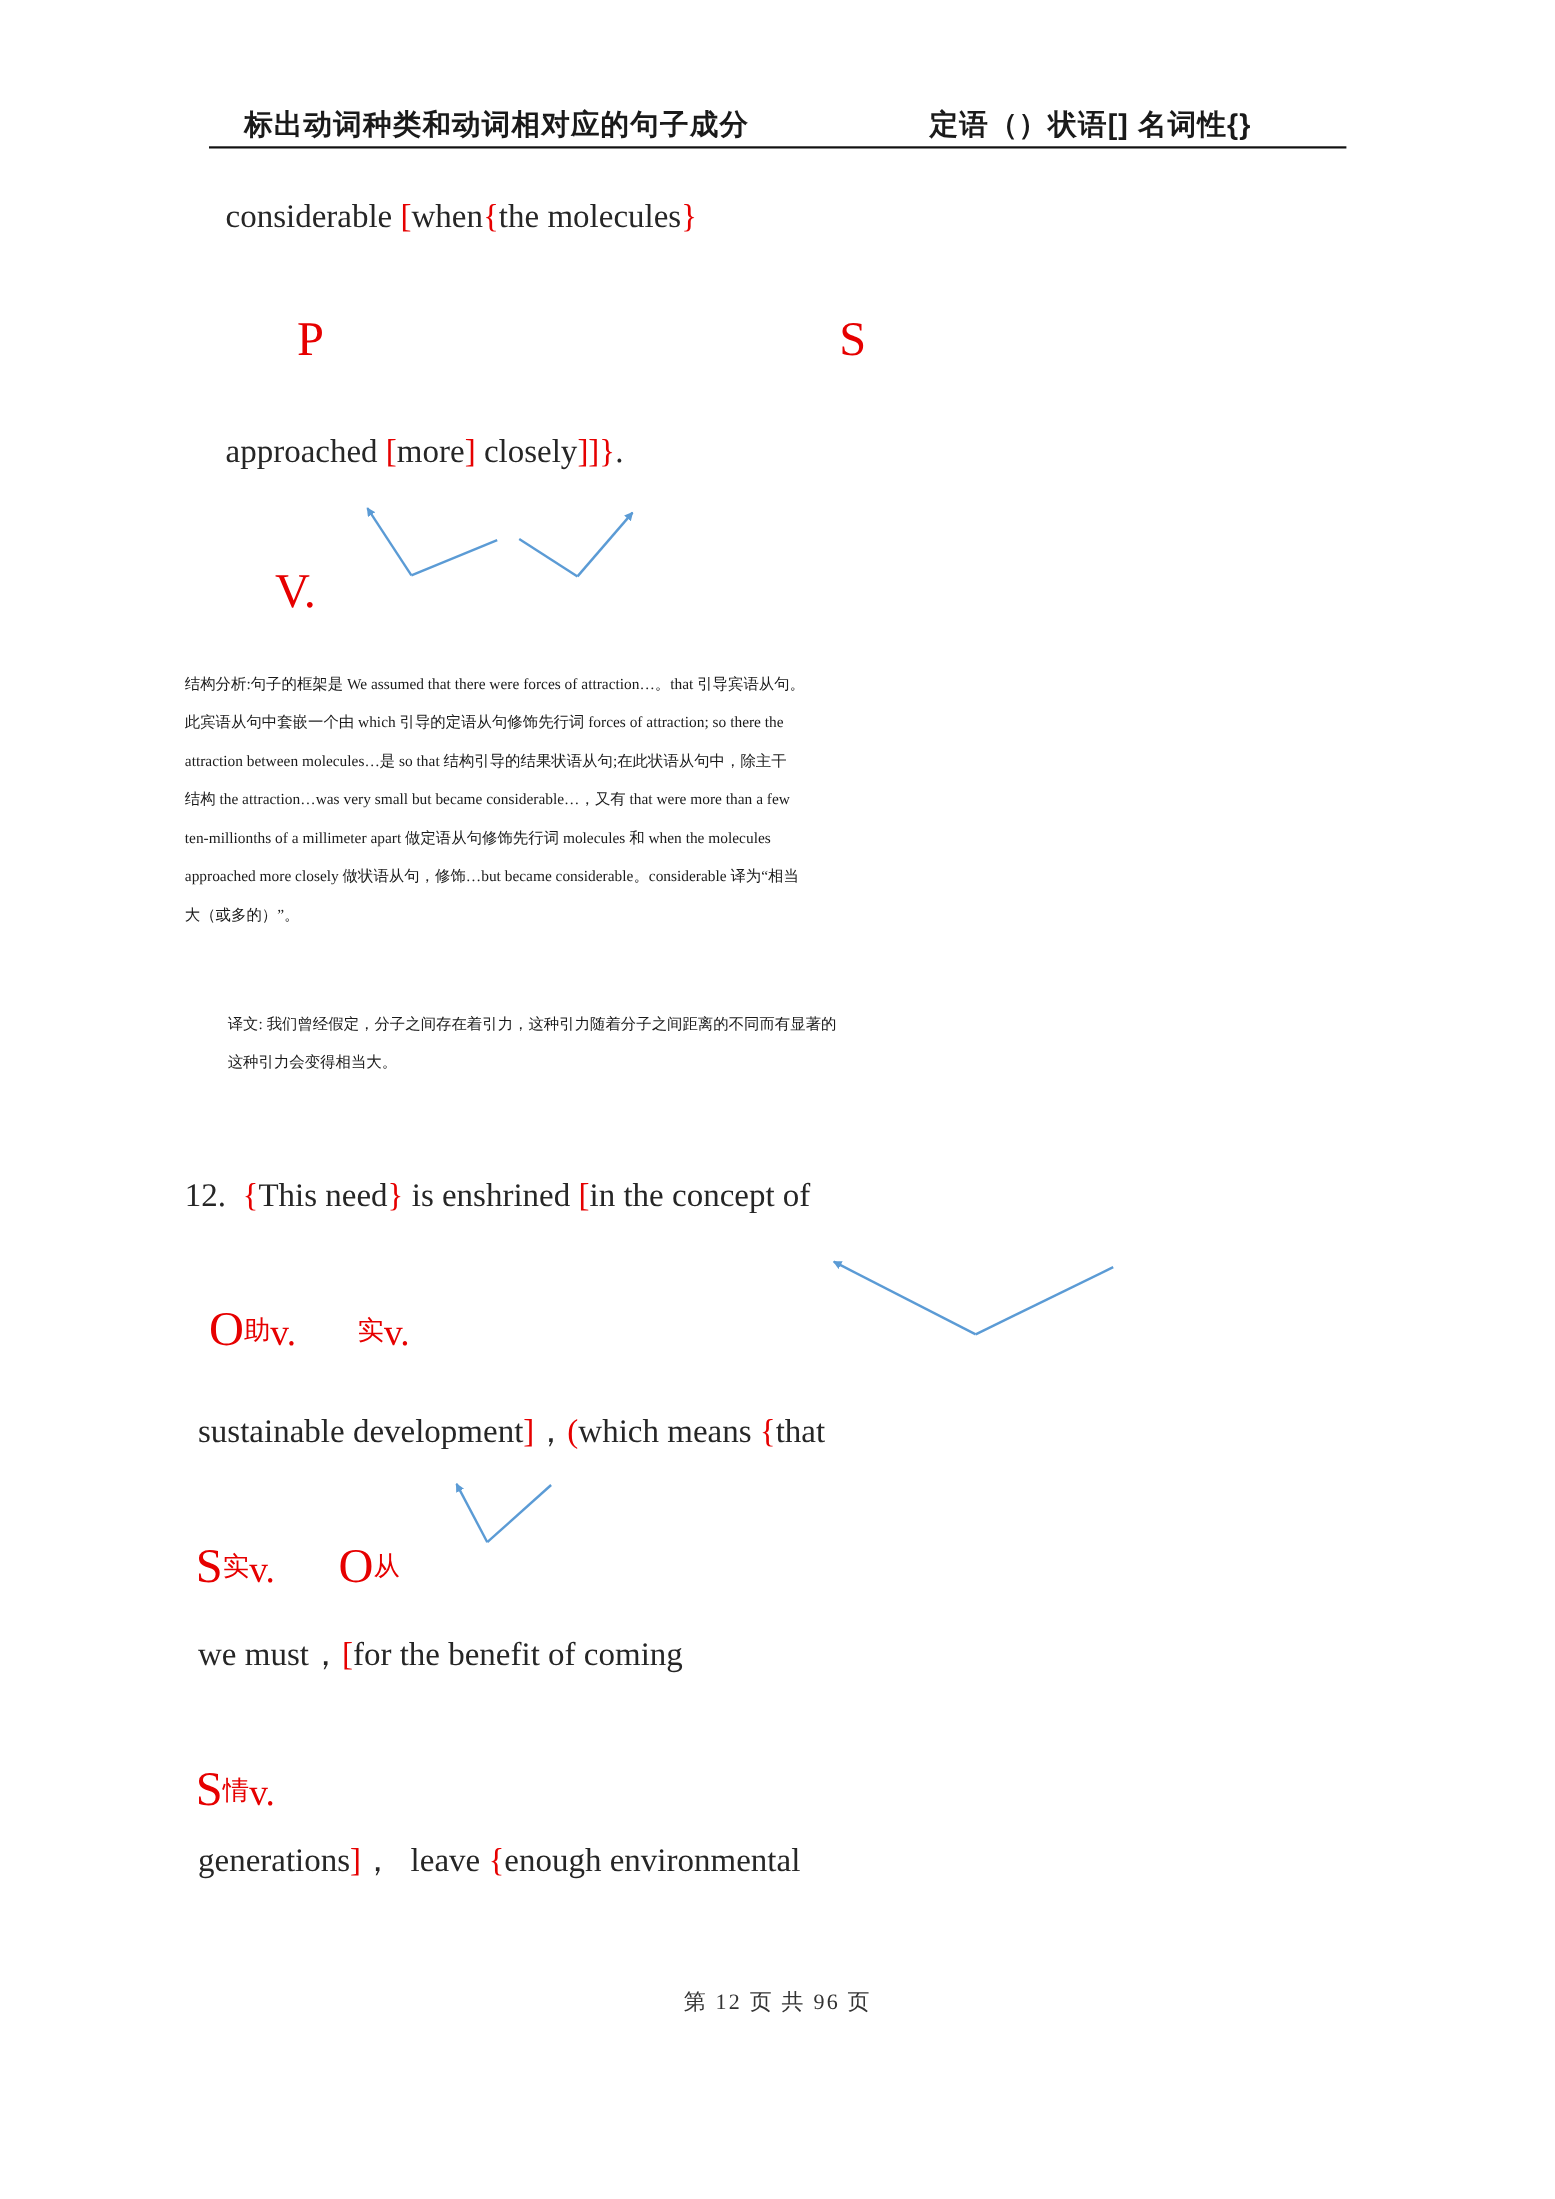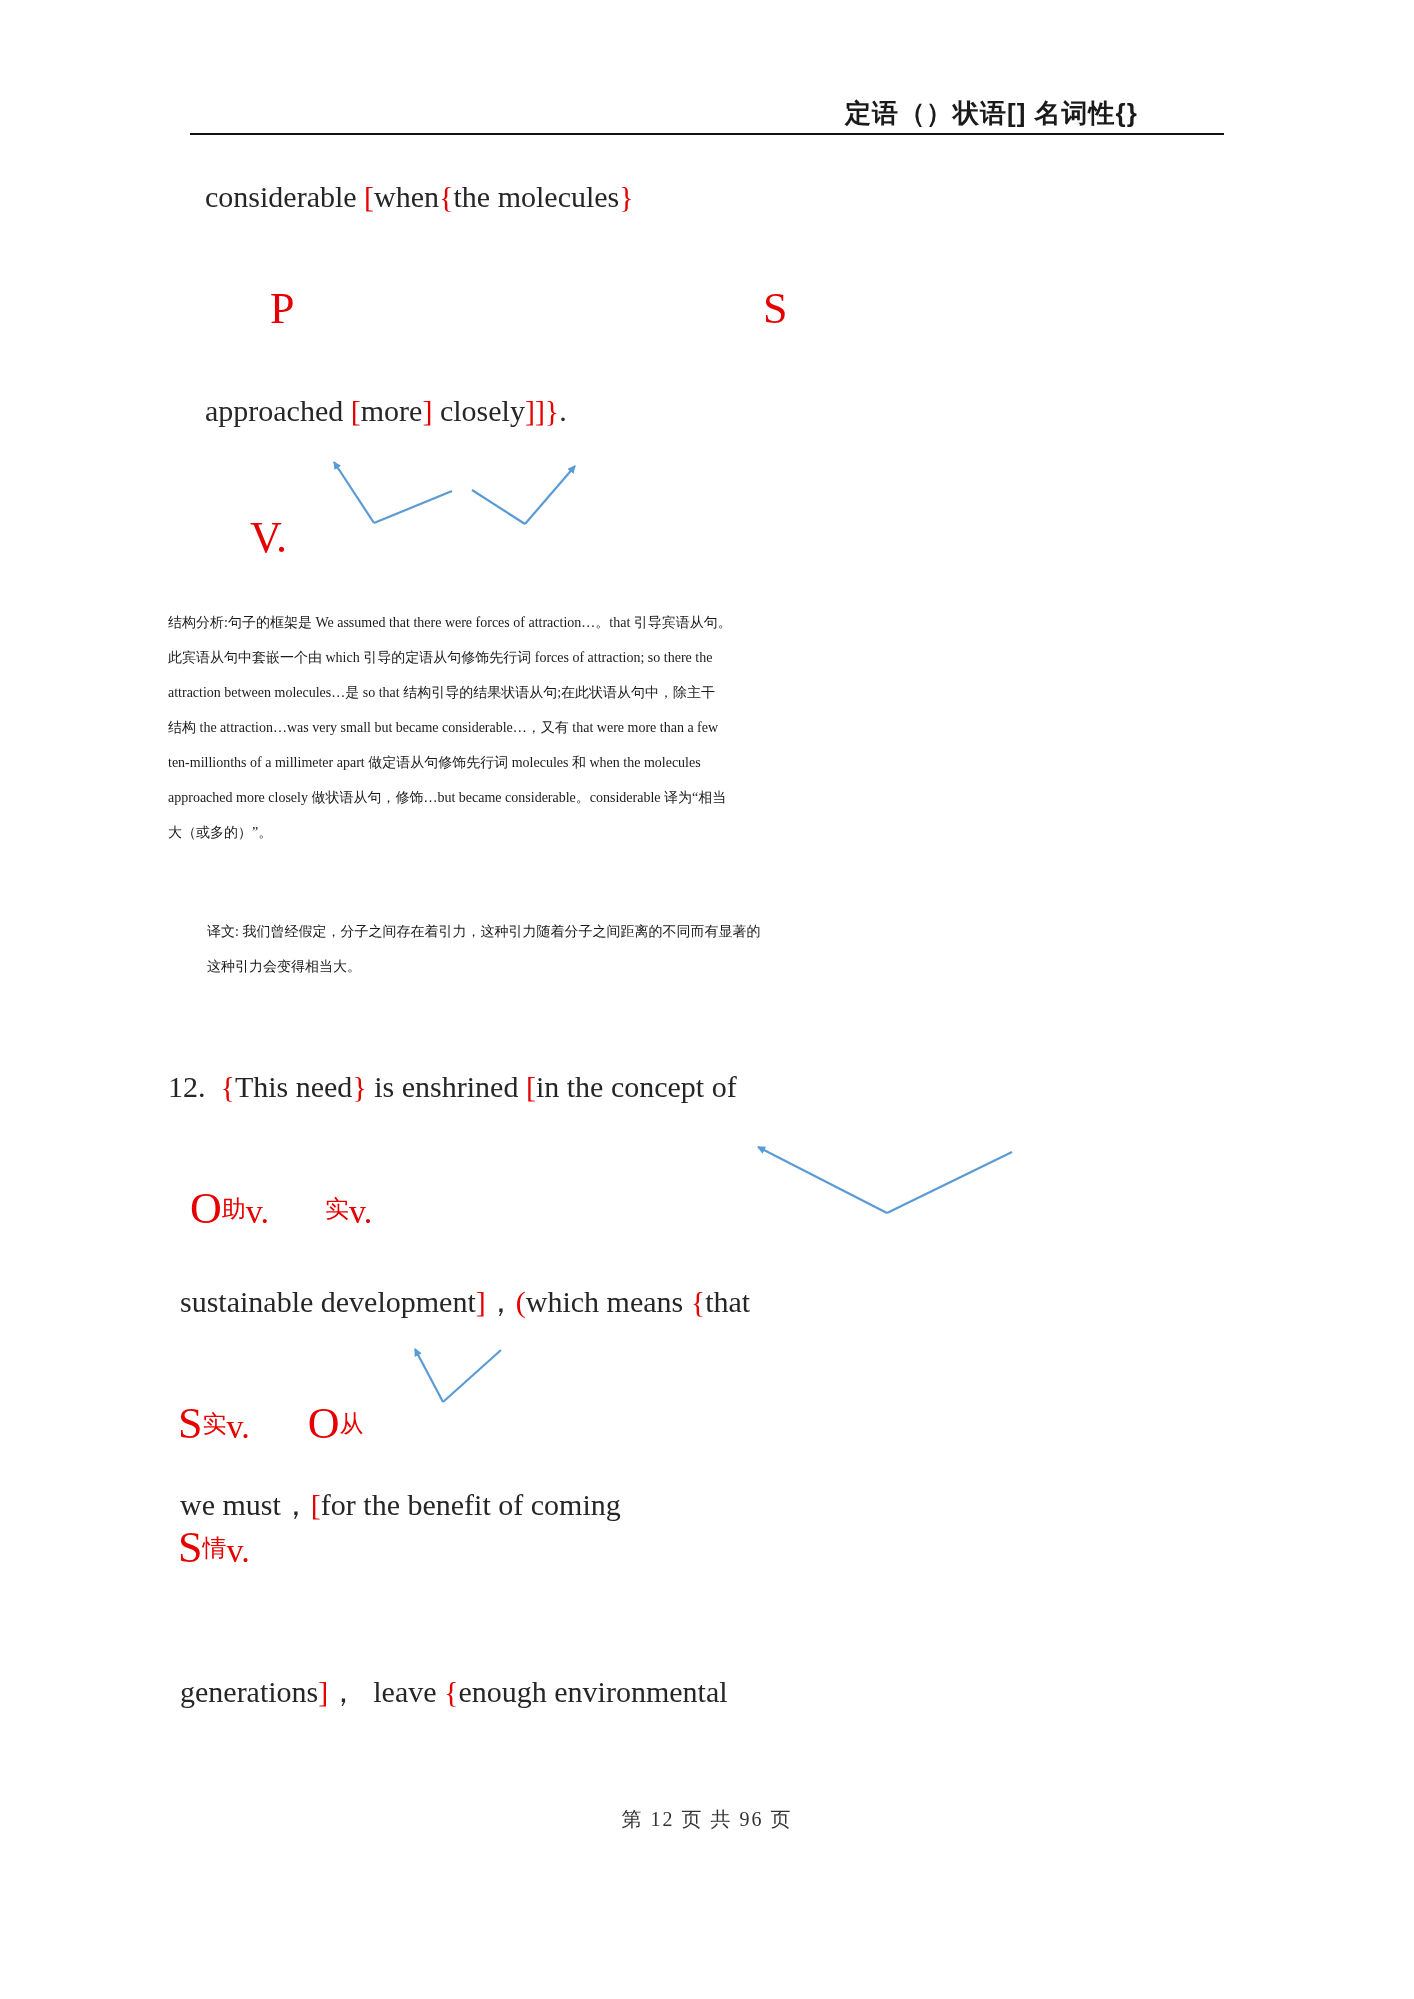--- a/index.html
+++ b/index.html
@@ -67,20 +67,21 @@
     position:absolute;
     left:0;top:0;
     pointer-events:none;
   }
 </style>
 </head>
 <body>
 
 <div id="page">
 
+  <div class="abs hdr" style="left:222px;top:96px;">标出动词种类和动词相对应的句子成分</div>
   <div class="abs hdr" style="left:845px;top:96px;">定语（）状语[] 名词性{}</div>
   <div class="rule"></div>
 
   <div class="abs bigline" style="left:205px;top:178px;"><span>considerable </span><span class="red">[</span><span>when</span><span class="red">{</span><span>the molecules</span><span class="red">}</span></div>
 
   <div class="abs lblBig" style="left:270px;top:283px;">P</div>
   <div class="abs lblBig" style="left:763px;top:283px;">S</div>
 
   <div class="abs bigline" style="left:205px;top:392px;"><span>approached </span><span class="red">[</span><span>more</span><span class="red">]</span><span> closely</span><span class="red">]]}</span><span>.</span></div>
 
@@ -108,21 +109,21 @@
   </div>
 
   <div class="abs bigline" style="left:180px;top:1283px;"><span>sustainable development</span><span class="red">]</span><span>，</span><span class="red">(</span><span>which means </span><span class="red">{</span><span>that</span></div>
 
   <div class="abs" style="left:178px;top:1398px;">
     <span class="lblBig">S</span><span class="lblSmallCjk">实</span><span class="lblV">v.</span><span style="display:inline-block;width:58px;"></span><span class="lblBig">O</span><span class="lblSmallCjk">从</span>
   </div>
 
   <div class="abs bigline" style="left:180px;top:1486px;"><span>we must</span><span>，</span><span class="red">[</span><span>for the benefit of coming</span></div>
 
-  <div class="abs" style="left:178px;top:1522px;">
+  <div class="abs" style="left:178px;top:1601px;">
     <span class="lblBig">S</span><span class="lblSmallCjk">情</span><span class="lblV">v.</span>
   </div>
 
   <div class="abs bigline" style="left:180px;top:1673px;"><span>generations</span><span class="red">]</span><span>，</span><span>  leave </span><span class="red">{</span><span>enough environmental</span></div>
 
   <div class="footer">第 12 页 共 96 页</div>
 
   <svg class="overlay" width="1414" height="1999" viewBox="0 0 1414 1999">
     <defs>
       <marker id="ah" markerWidth="10" markerHeight="10" refX="7" refY="4" orient="auto" markerUnits="userSpaceOnUse">

